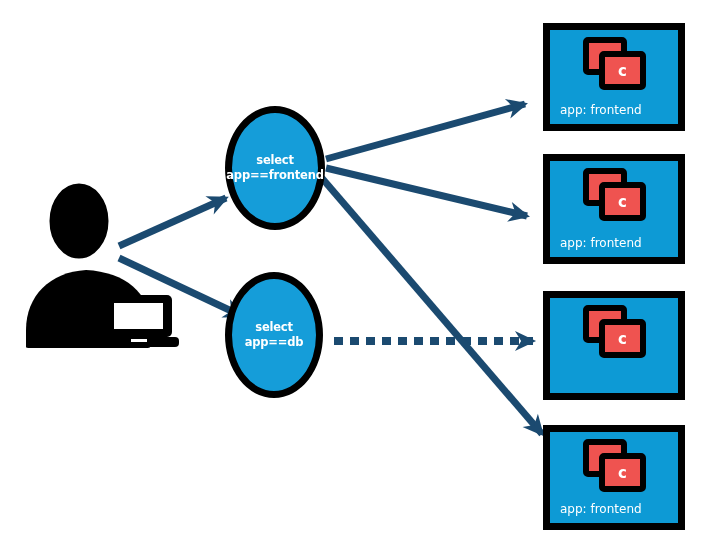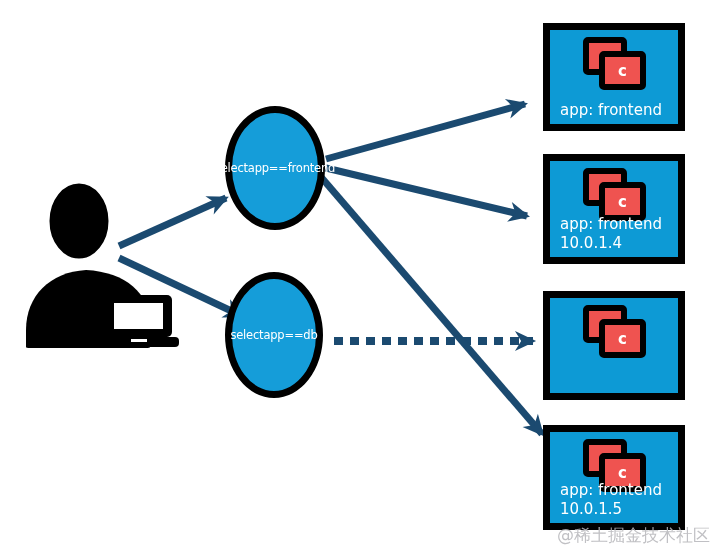--- a/index.html
+++ b/index.html
@@ -21,26 +21,26 @@
     top: 0;
   }
   
   .selector-ellipse {
     position: absolute;
     box-sizing: border-box;
     border: 7px solid #000000;
     border-radius: 50%;
     background: #159dd9;
     display: flex;
-    flex-direction: row;
+    flex-direction: column;
     align-items: center;
     justify-content: center;
     text-align: center;
     color: #ffffff;
-    font-weight: normal;
+    font-weight: bold;
     font-size: 11.5px;
     line-height: 15px;
     letter-spacing: -0.2px;
   }
   #sel-frontend { left: 225px; top: 106px; width: 100px; height: 124px; }
   #sel-db       { left: 225px; top: 272px; width:  98px; height: 126px; }
 
   
   .pod-box {
     position: absolute;
@@ -59,21 +59,21 @@
     position: absolute;
     left: 50%;
     top: 6px;
     transform: translateX(-50%);
   }
   .pod-text {
     position: absolute;
     left: 10px;
     bottom: 4px;
     color: #ffffff;
-    font-size: 15px;
+    font-size: 12px;
     line-height: 19px;
     white-space: nowrap;
   }
   .watermark {
     position: absolute;
     left: 557px;
     top: 524px;
     font-size: 17px;
     color: #b6b6ba;
     opacity: 0.85;
@@ -145,21 +145,20 @@
   <div class="pod-box" id="pod-2">
     <div class="pod-icon-wrap">
       <svg width="64" height="56" viewBox="0 0 64 56">
         <rect x="4" y="4" width="38" height="32" rx="2" fill="#ef5350" stroke="#000000" stroke-width="6"></rect>
         <rect x="20" y="18" width="41" height="33" rx="2" fill="#ef5350" stroke="#000000" stroke-width="6"></rect>
         <text x="40.5" y="40" text-anchor="middle" fill="#ffffff" font-family="DejaVu Sans, sans-serif" font-size="15" font-weight="bold">c</text>
       </svg>
     </div>
     <div class="pod-text">
       <div>app: frontend</div>
-      <div>10.0.1.4</div>
     </div>
   </div>
 
   <div class="pod-box" id="pod-3">
     <div class="pod-icon-wrap">
       <svg width="64" height="56" viewBox="0 0 64 56">
         <rect x="4" y="4" width="38" height="32" rx="2" fill="#ef5350" stroke="#000000" stroke-width="6"></rect>
         <rect x="20" y="18" width="41" height="33" rx="2" fill="#ef5350" stroke="#000000" stroke-width="6"></rect>
         <text x="40.5" y="40" text-anchor="middle" fill="#ffffff" font-family="DejaVu Sans, sans-serif" font-size="15" font-weight="bold">c</text>
       </svg>
@@ -169,19 +168,17 @@
   <div class="pod-box" id="pod-4">
     <div class="pod-icon-wrap">
       <svg width="64" height="56" viewBox="0 0 64 56">
         <rect x="4" y="4" width="38" height="32" rx="2" fill="#ef5350" stroke="#000000" stroke-width="6"></rect>
         <rect x="20" y="18" width="41" height="33" rx="2" fill="#ef5350" stroke="#000000" stroke-width="6"></rect>
         <text x="40.5" y="40" text-anchor="middle" fill="#ffffff" font-family="DejaVu Sans, sans-serif" font-size="15" font-weight="bold">c</text>
       </svg>
     </div>
     <div class="pod-text">
       <div>app: frontend</div>
-      <div>10.0.1.5</div>
     </div>
   </div>
 
-  <div class="watermark">@稀土掘金技术社区</div>
 
 </div>
 
 </body></html>

